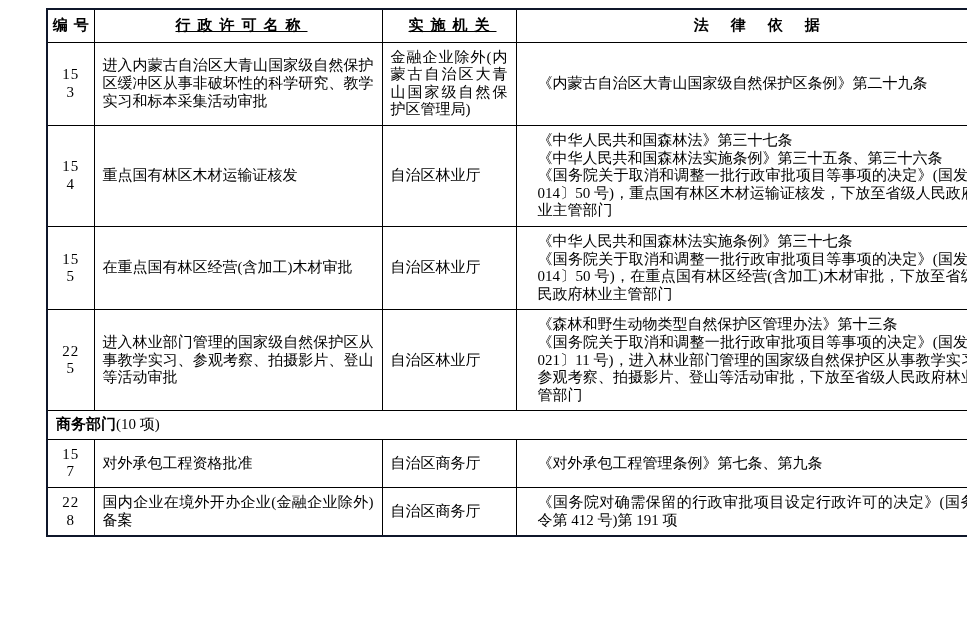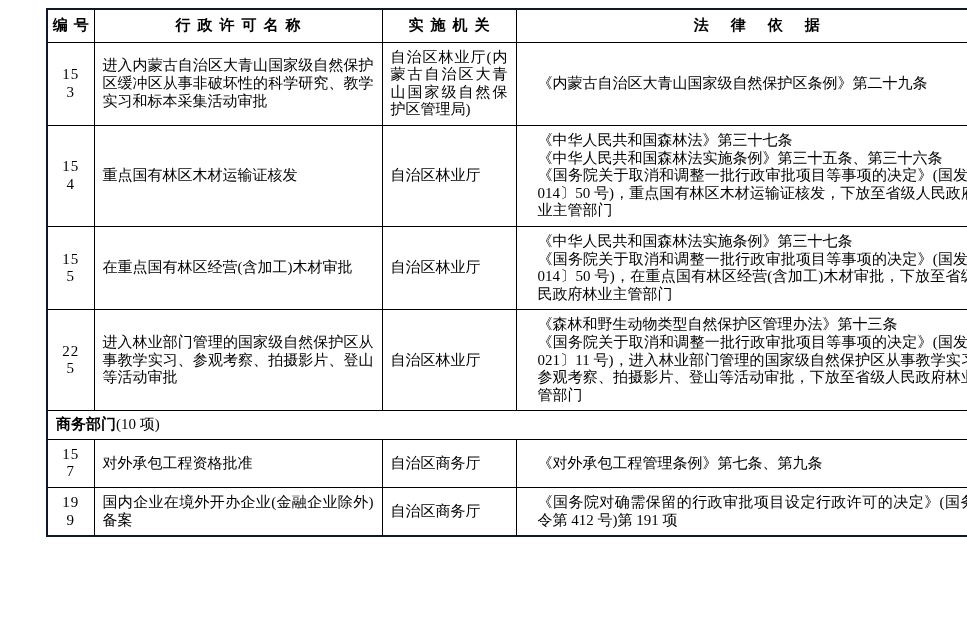--- a/index.html
+++ b/index.html
@@ -39,21 +39,21 @@
     word-break: break-all;
     overflow-wrap: break-word;
   }
   thead th {
     font-weight: bold;
     text-align: center;
     padding: 7px 2px;
     white-space: nowrap;
   }
   thead th .sp6  { letter-spacing: 6px;  margin-right: -6px; }
-  thead th .sp7  { letter-spacing: 7px;  margin-right: -7px; }
+  thead th .sp7  { letter-spacing: 7px;  margin-right: -7px; text-decoration: underline; }
   thead th .sp22 { letter-spacing: 22px; margin-right: -22px; }
 
   td.cell-id {
     text-align: center;
     padding: 6px 13px;
     letter-spacing: 1px;
   }
   td.cell-name, td.cell-agency, td.cell-legal {
     text-align: justify;
   }
@@ -83,21 +83,21 @@
         <th><span class="sp6">编号</span></th>
         <th><span class="sp7">行政许可名称</span></th>
         <th><span class="sp7">实施机关</span></th>
         <th><span class="sp22">法律依据</span></th>
       </tr>
     </thead>
     <tbody>
   <tr>
     <td class="cell-id">153</td>
     <td class="cell-name">进入内蒙古自治区大青山国家级自然保护区缓冲区从事非破坏性的科学研究、教学实习和标本采集活动审批</td>
-    <td class="cell-agency">自治区林业厅(内蒙古自治区大青山国家级自然保护区管理局)</td>
+    <td class="cell-agency">金融企业除外(内蒙古自治区大青山国家级自然保护区管理局)</td>
     <td class="cell-legal">
             <div class="legal-line">《内蒙古自治区大青山国家级自然保护区条例》第二十九条</div>
           </td>
   </tr>
 
   <tr>
     <td class="cell-id">154</td>
     <td class="cell-name">重点国有林区木材运输证核发</td>
     <td class="cell-agency">自治区林业厅</td>
     <td class="cell-legal">
@@ -136,21 +136,21 @@
   <tr>
     <td class="cell-id">157</td>
     <td class="cell-name">对外承包工程资格批准</td>
     <td class="cell-agency">自治区商务厅</td>
     <td class="cell-legal">
             <div class="legal-line">《对外承包工程管理条例》第七条、第九条</div>
           </td>
   </tr>
 
   <tr>
-    <td class="cell-id">199</td>
+    <td class="cell-id">228</td>
     <td class="cell-name">国内企业在境外开办企业(金融企业除外)备案</td>
     <td class="cell-agency">自治区商务厅</td>
     <td class="cell-legal">
             <div class="legal-line">《国务院对确需保留的行政审批项目设定行政许可的决定》(国务院令第 412 号)第 191 项</div>
           </td>
   </tr>
 
 </tbody>
   </table>
 </div>

